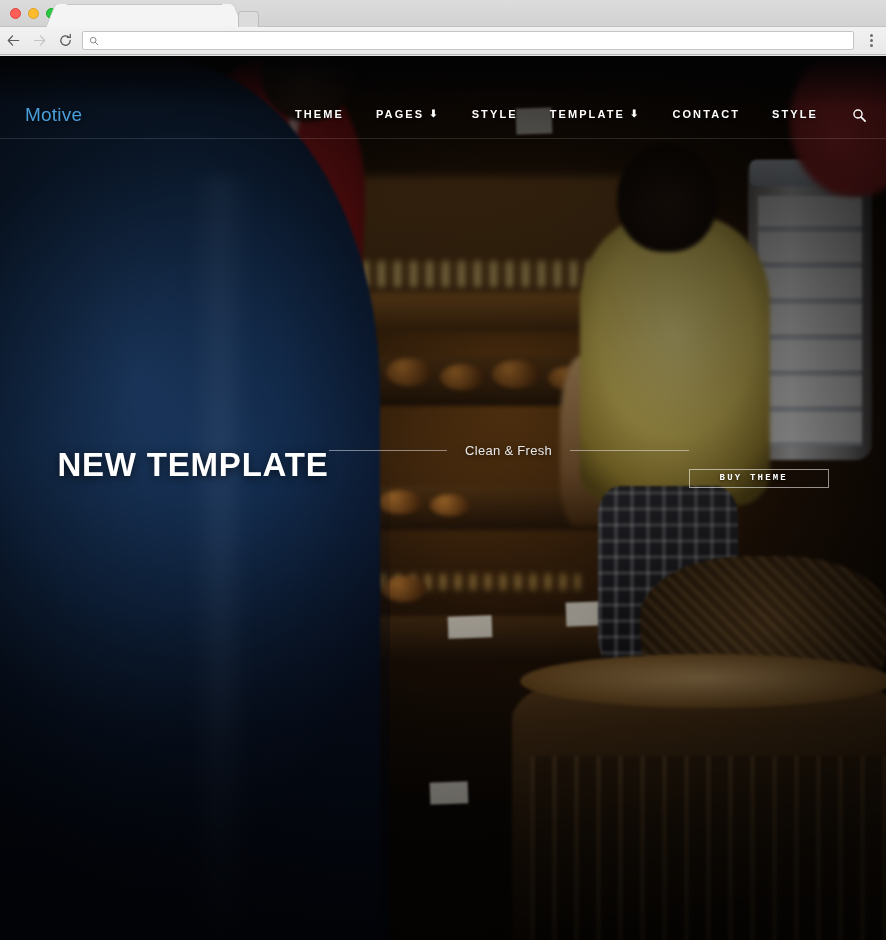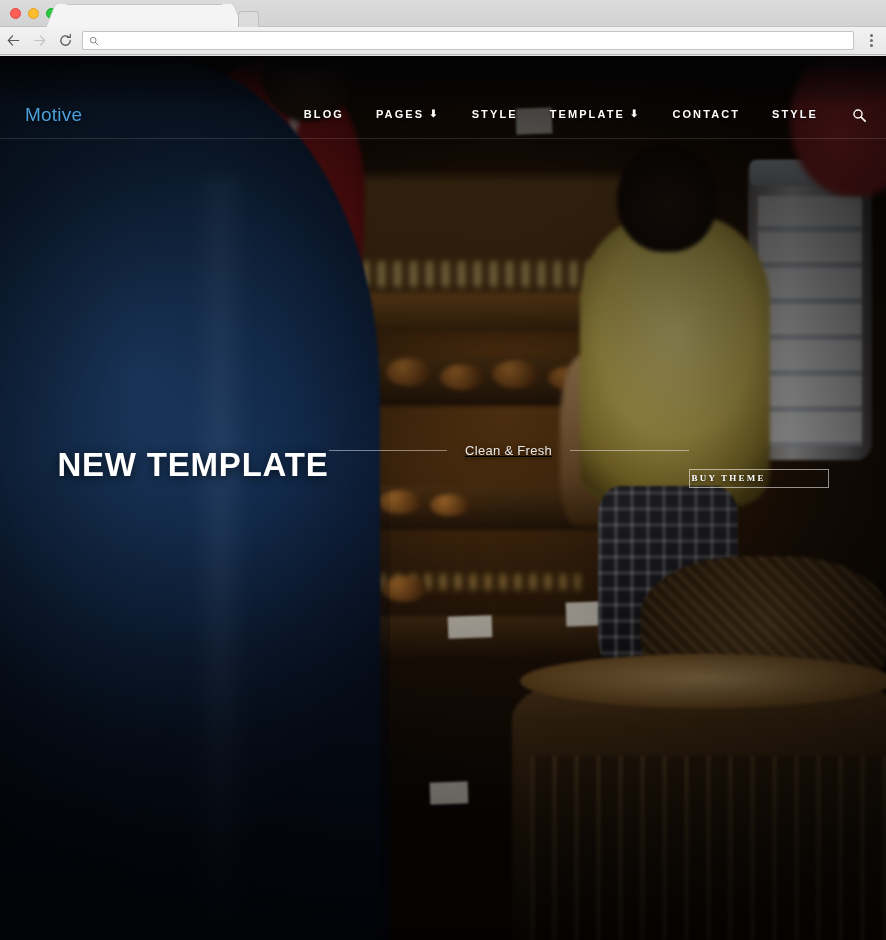--- a/index.html
+++ b/index.html
@@ -377,43 +377,42 @@
     font-weight: bold;
     letter-spacing: .8px;
     text-shadow: 0 2px 10px rgba(0,0,0,.65);
     margin-bottom: 26px;
   }
   .hero-sub-row {
     display:flex; align-items:center;
     width: 360px;
     gap: 18px;
     margin-bottom: 56px;
-    text-decoration: underline;
   }
   .hero-rule { flex:1 1 auto; height:1px; background: rgba(255,255,255,.45); }
   .hero-sub {
     color:#e9e9e9;
     font-size: 13px;
     letter-spacing: .3px;
     text-shadow: 0 1px 5px rgba(0,0,0,.6);
     white-space: nowrap;
   }
   .hero-btn {
     width: 140px; height: 19px;
     border: 1px solid rgba(255,255,255,.55);
     background: transparent;
     color: #fff;
     font-size: 9px;
     font-weight: bold;
     letter-spacing: 2.2px;
     display:flex; align-items:center;
-    padding-left: 2px;
+    padding-left: 30px;
     cursor: pointer;
     text-shadow: 0 1px 3px rgba(0,0,0,.6);
-    font-family: Liberation Serif, serif;
+    font-family: Liberation Mono, monospace;
   }
 </style>
 </head>
 <body>
 
 <div id="window">
 
   <div class="tabstrip">
     <div class="traffic">
       <span class="light red"></span>
@@ -512,21 +511,21 @@
 
         <div class="ph-top"></div>
         <div class="ph-vignette"></div>
       </div>
 
       <div class="site-nav">
         <div class="logo">Motive</div>
 
         <nav class="menu">
           <div class="menu-item">
-            <span>BLOG</span>
+            <span>THEME</span>
           </div>
           <div class="menu-item">
             <span>PAGES</span>
             <span class="caret">⬇</span>
           </div>
           <div class="menu-item">
             <span>STYLE</span>
           </div>
           <div class="menu-item">
             <span>TEMPLATE</span>

